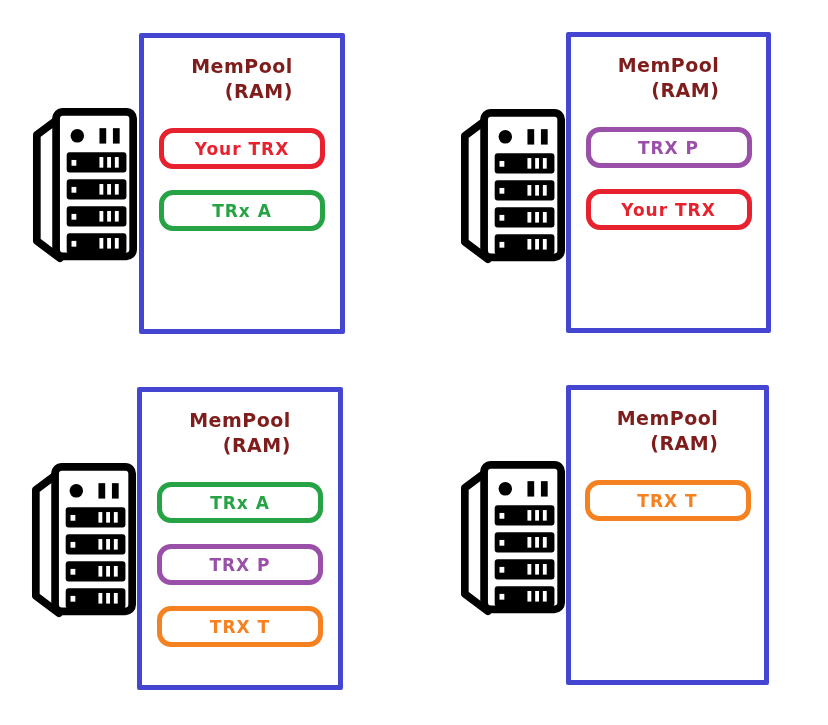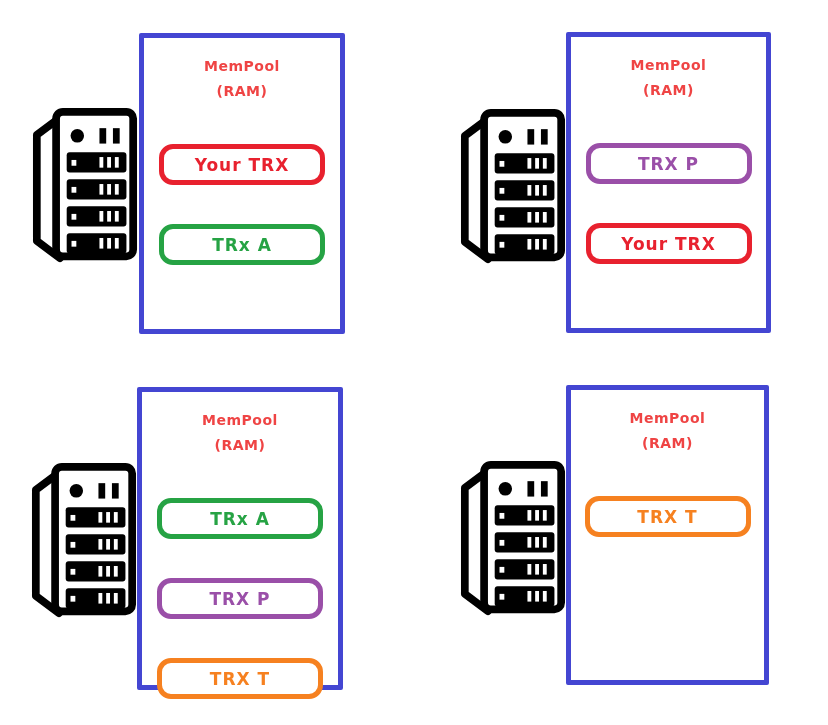--- a/index.html
+++ b/index.html
@@ -35,34 +35,34 @@
     border-radius: 2px;
   }
   .p0 .mempool { left: 139px; top: 33px; width: 206px; height: 301px; }
   .p1 .mempool { left: 152px; top: 32px; width: 205px; height: 301px; }
   .p2 .mempool { left: 137px; top: 25px; width: 206px; height: 303px; }
   .p3 .mempool { left: 152px; top: 23px; width: 203px; height: 300px; }
 
   .pool-title {
     margin: 16px auto 0 auto;
     width: fit-content;
-    text-align: center;
-    color: #ef4444;
+    text-align: right;
+    color: #7f1d1d;
     font-weight: bold;
-    font-size: 14px;
+    font-size: 19px;
     line-height: 25px;
     letter-spacing: 0.5px;
   }
 
   .trx-list {
-    margin-top: 40px;
+    margin-top: 24px;
     display: flex;
     flex-direction: column;
     align-items: center;
-    gap: 39px;
+    gap: 21px;
   }
   .trx {
     box-sizing: border-box;
     width: 166px;
     height: 41px;
     border: 5px solid #000;
     border-radius: 14px;
     background: #ffffff;
     display: flex;
     align-items: center;

